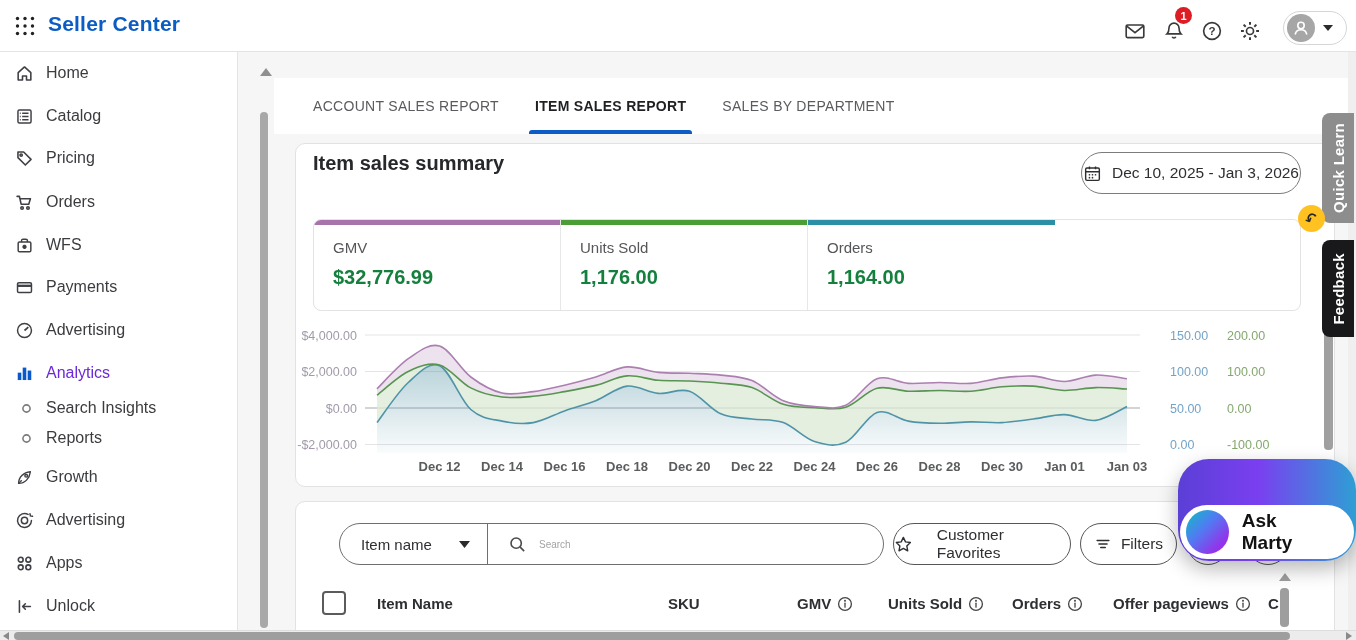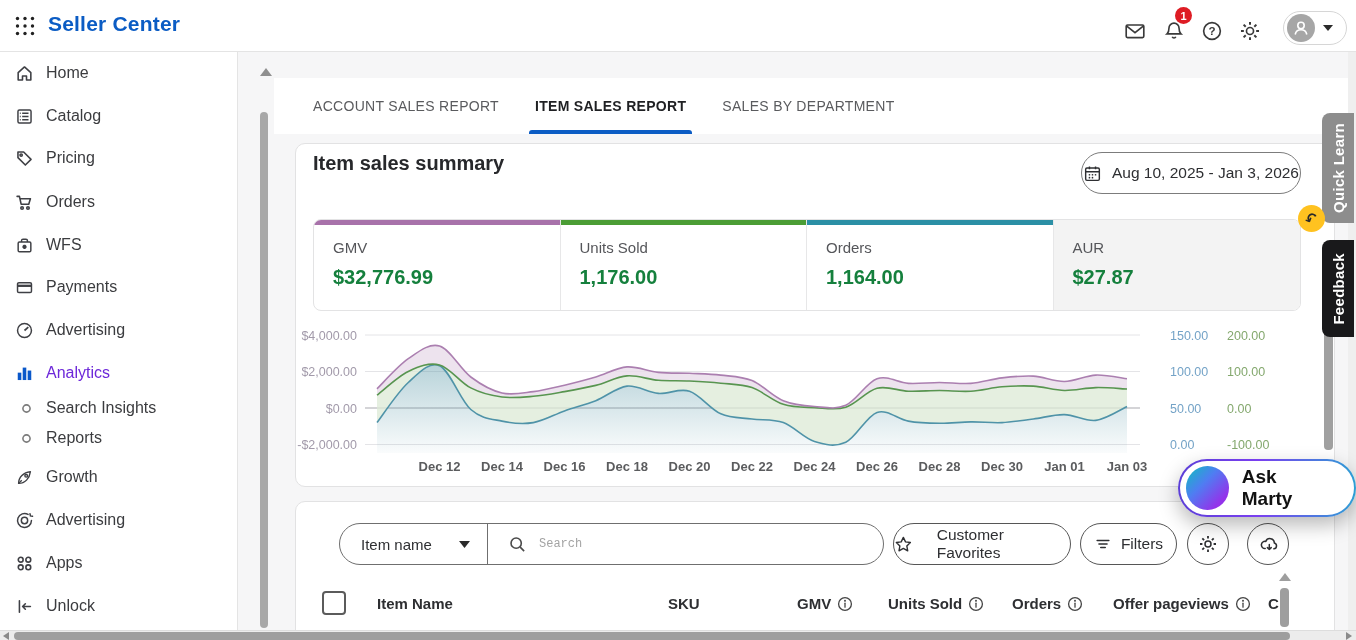--- a/index.html
+++ b/index.html
@@ -47,21 +47,21 @@
   .metric-cell.muted { background:#f3f3f3; }
 
   #chartSvg { position:absolute; left:295px; top:313px; z-index:6; }
 
   
   .lower-card { left:295px; top:501px; width:1040px; height:139px; border-radius:10px 10px 0 0; z-index:4; }
   .search-pill { position:absolute; left:339px; top:523px; width:545px; height:42px; border:1px solid #6f6f6f; border-radius:22px; background:#fff; display:flex; align-items:center; z-index:6; }
   .field-select { width:148px; height:100%; display:flex; align-items:center; padding-left:21px; gap:26px; cursor:pointer; border-right:1px solid #6f6f6f; }
   .field-select .fs-label { font-size:15px; color:#2e2f32; }
   .search-zone { flex:1; display:flex; align-items:center; gap:12px; padding-left:20px; }
-  .search-zone input { border:none; outline:none; flex:1; font-size:12px; color:#2e2f32; font-family:Liberation Mono, monospace; background:transparent; }
+  .search-zone input { border:none; outline:none; flex:1; font-size:10px; color:#2e2f32; font-family:Liberation Sans, sans-serif; background:transparent; }
   .search-zone input::placeholder { color:#a3a3a3; }
   .pill-btn { position:absolute; top:523px; height:42px; border:1px solid #565656; border-radius:22px; background:#fff; display:flex; align-items:center; justify-content:center; gap:9px; font-size:15.5px; color:#2e2f32; cursor:pointer; z-index:6; }
   .btn-fav { left:893px; width:178px;gap:24px; }
   .btn-filters { left:1080px; width:97px; }
   .circle-btn { position:absolute; top:523px; width:42px; height:42px; border:1px solid #565656; border-radius:50%; background:#fff; display:flex; align-items:center; justify-content:center; cursor:pointer; z-index:6; }
   .btn-gear2 { left:1187px; } .btn-download { left:1247px; }
 
   .table-header { position:absolute; left:296px; top:577px; width:1038px; height:53px; background:#fff; z-index:6; }
   .checkbox { position:absolute; left:26px; top:14px; width:24px; height:24px; border:2px solid #5b5b5b; border-radius:4px; background:#fff; cursor:pointer; }
   .col-head { position:absolute; top:0; height:53px; display:flex; align-items:center; gap:6px; font-size:15px; font-weight:700; color:#2e2f32; white-space:nowrap; cursor:pointer; }
@@ -70,21 +70,21 @@
   .rail-tab { position:absolute; width:32px; display:flex; align-items:center; justify-content:center; border-radius:8px 0 0 8px; cursor:pointer; z-index:25; }
   .rail-tab span { writing-mode:vertical-rl; transform:rotate(180deg); color:#fff; font-size:15px; font-weight:700; letter-spacing:.3px; }
   .quick-learn { left:1322px; top:113px; height:110px; background:#8d8d8d; }
   .feedback { left:1322px; top:240px; height:97px; background:#19191b; }
   .yellow-badge { position:absolute; left:1298px; top:205px; width:27px; height:27px; border-radius:50%; background:#ffc220; display:flex; align-items:center; justify-content:center; z-index:26; cursor:pointer; font-size:15px; font-weight:700; color:#2a2a2a; }
   .yellow-badge b { transform:rotate(-25deg); }
 
   
   .marty-caret { position:absolute; left:1318px; top:464px; width:0; height:0; border-left:9px solid transparent; border-right:9px solid transparent; border-top:12px solid #63666a; z-index:27; }
   .ask-marty { position:absolute; left:1178px; top:459px; padding:2px; border-radius:31px; background:linear-gradient(90deg,#5b3fd6,#7a3ff0 45%,#2e9fd4); box-shadow:0 8px 20px rgba(0,0,0,.28); cursor:pointer; z-index:28; }
-  .ask-marty .inner { height:54px; border-radius:29px; background:#fff; display:flex; align-items:center; gap:13px; padding:0 24px 0 6px; }
+  .ask-marty .inner { height:54px; border-radius:29px; background:#fff; display:flex; align-items:center; gap:13px; padding:0 24px 0 6px;margin-top:44px; }
   .marty-orb { width:44px; height:44px; border-radius:50%; background:linear-gradient(135deg,#14b8c4 5%,#4f7df2 40%,#9333ea 80%); }
   .marty-label { font-size:19px; font-weight:700; color:#121212; }
 
   
   .right-track { position:absolute; left:1348px; top:52px; width:8px; height:578px; background:#efefef; z-index:22; }
   .content-vthumb { position:absolute; left:1324px; top:322px; width:9px; height:128px; background:#a0a0a0; border-radius:4px; z-index:24; }
   .table-vthumb { position:absolute; left:1280px; top:588px; width:9px; height:39px; background:#9e9e9e; border-radius:4px; z-index:7; }
   .table-uparrow { position:absolute; left:1279px; top:573px; width:0; height:0; border-left:6px solid transparent; border-right:6px solid transparent; border-bottom:8px solid #9e9e9e; z-index:7; }
   .hscroll-track { position:absolute; left:0; top:630px; width:1356px; height:10px; background:#ececec; border-top:1px solid #dddddd; z-index:31; }
   .hscroll-thumb { position:absolute; left:14px; top:1px; width:1276px; height:8px; background:#9e9e9e; border-radius:4px; }
@@ -313,42 +313,38 @@
       <rect x="2.8" y="4.2" width="14.4" height="13" rx="1.4"></rect>
         <path d="M2.8 8.2 h14.4 M6.8 2.5 v3 M13.2 2.5 v3"></path>
       <g fill="#2e2f32" stroke="none">
           <circle cx="6.8" cy="11.3" r=".9"></circle>
           <circle cx="10" cy="11.3" r=".9"></circle>
           <circle cx="13.2" cy="11.3" r=".9"></circle>
           <circle cx="6.8" cy="14.4" r=".9"></circle>
           <circle cx="10" cy="14.4" r=".9"></circle>
         </g>
     </svg>
-    <span>Aug 10, 2025 - Jan 3, 2026</span>
+    <span>Dec 10, 2025 - Jan 3, 2026</span>
   </div>
 
   <div class="metric-strip" id="metricStrip">
       <div class="metric-cell">
         <div class="metric-stripe" style="background: rgb(168, 114, 170);"></div>
         <div class="metric-label">GMV</div>
         <div class="metric-value">$32,776.99</div>
       </div>
       <div class="metric-cell">
         <div class="metric-stripe" style="background: rgb(75, 157, 53);"></div>
         <div class="metric-label">Units Sold</div>
         <div class="metric-value">1,176.00</div>
       </div>
       <div class="metric-cell">
         <div class="metric-stripe" style="background: rgb(43, 143, 165);"></div>
         <div class="metric-label">Orders</div>
         <div class="metric-value">1,164.00</div>
-      </div>
-      <div class="metric-cell muted">
-        <div class="metric-label">AUR</div>
-        <div class="metric-value">$27.87</div>
       </div>
     </div>
 
   <svg id="chartSvg" width="1040" height="176" viewBox="0 0 1040 176">
       <linearGradient id="tealGrad" x1="0" y1="0" x2="0" y2="1">
         <stop offset="0%" stop-color="rgba(86,150,166,0.42)"></stop>
         <stop offset="100%" stop-color="rgba(86,150,166,0.03)"></stop>
       </linearGradient>
       <line x1="70" y1="22" x2="845" y2="22" stroke="#e4e4e7" stroke-width="1"></line>
       <line x1="70" y1="58.5" x2="845" y2="58.5" stroke="#e4e4e7" stroke-width="1"></line>

